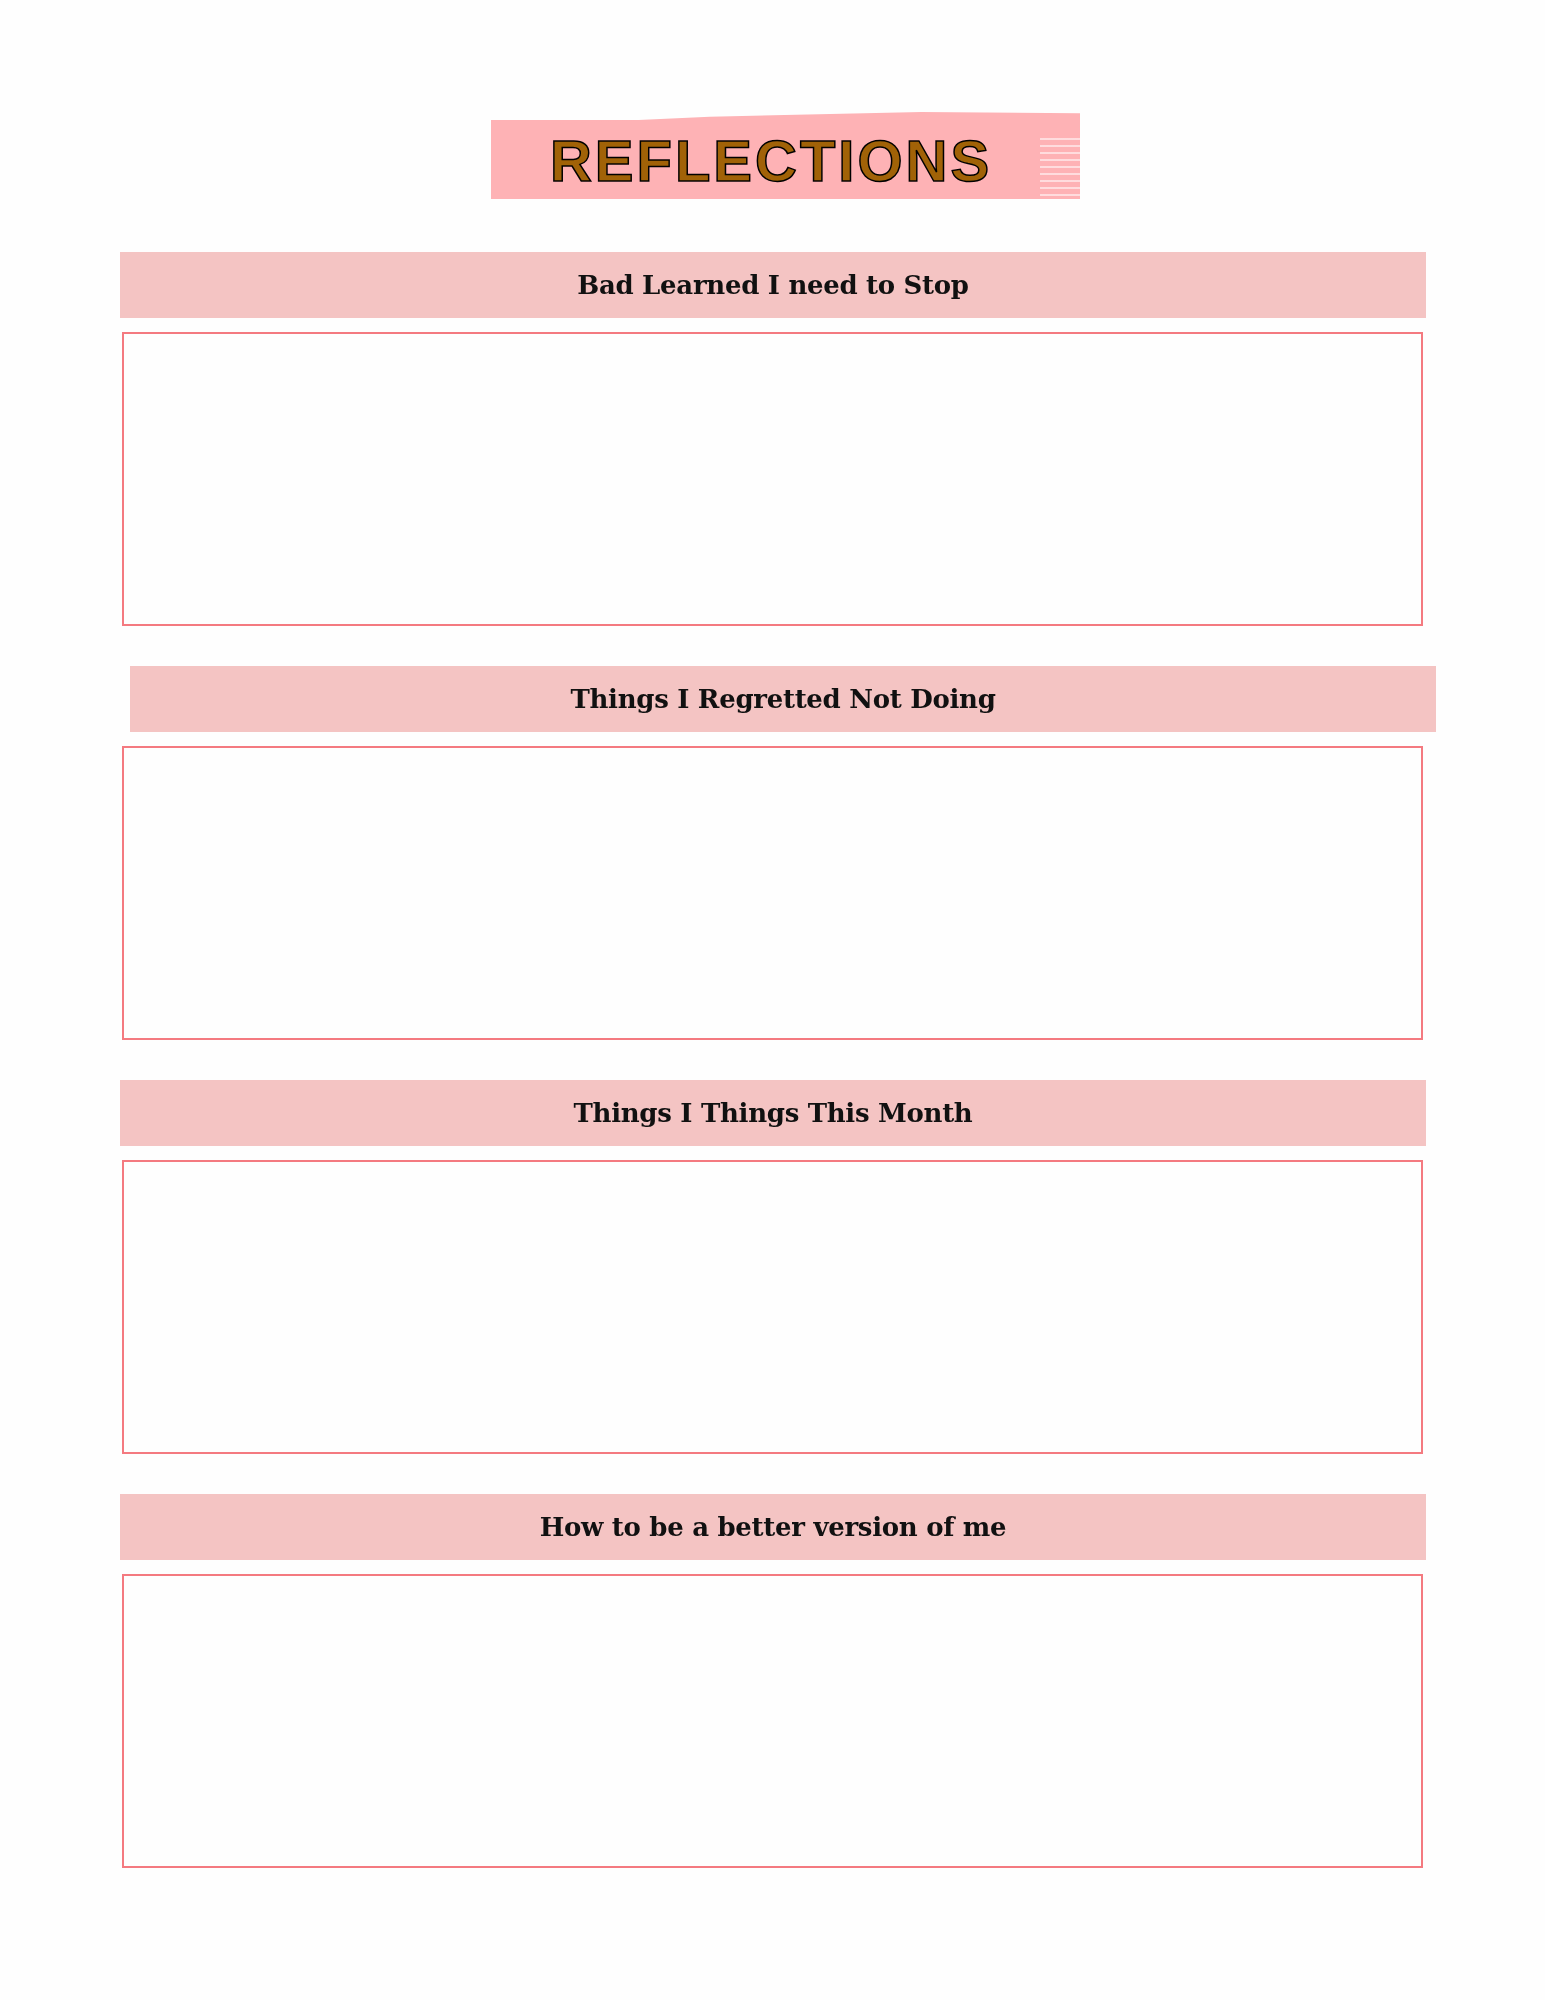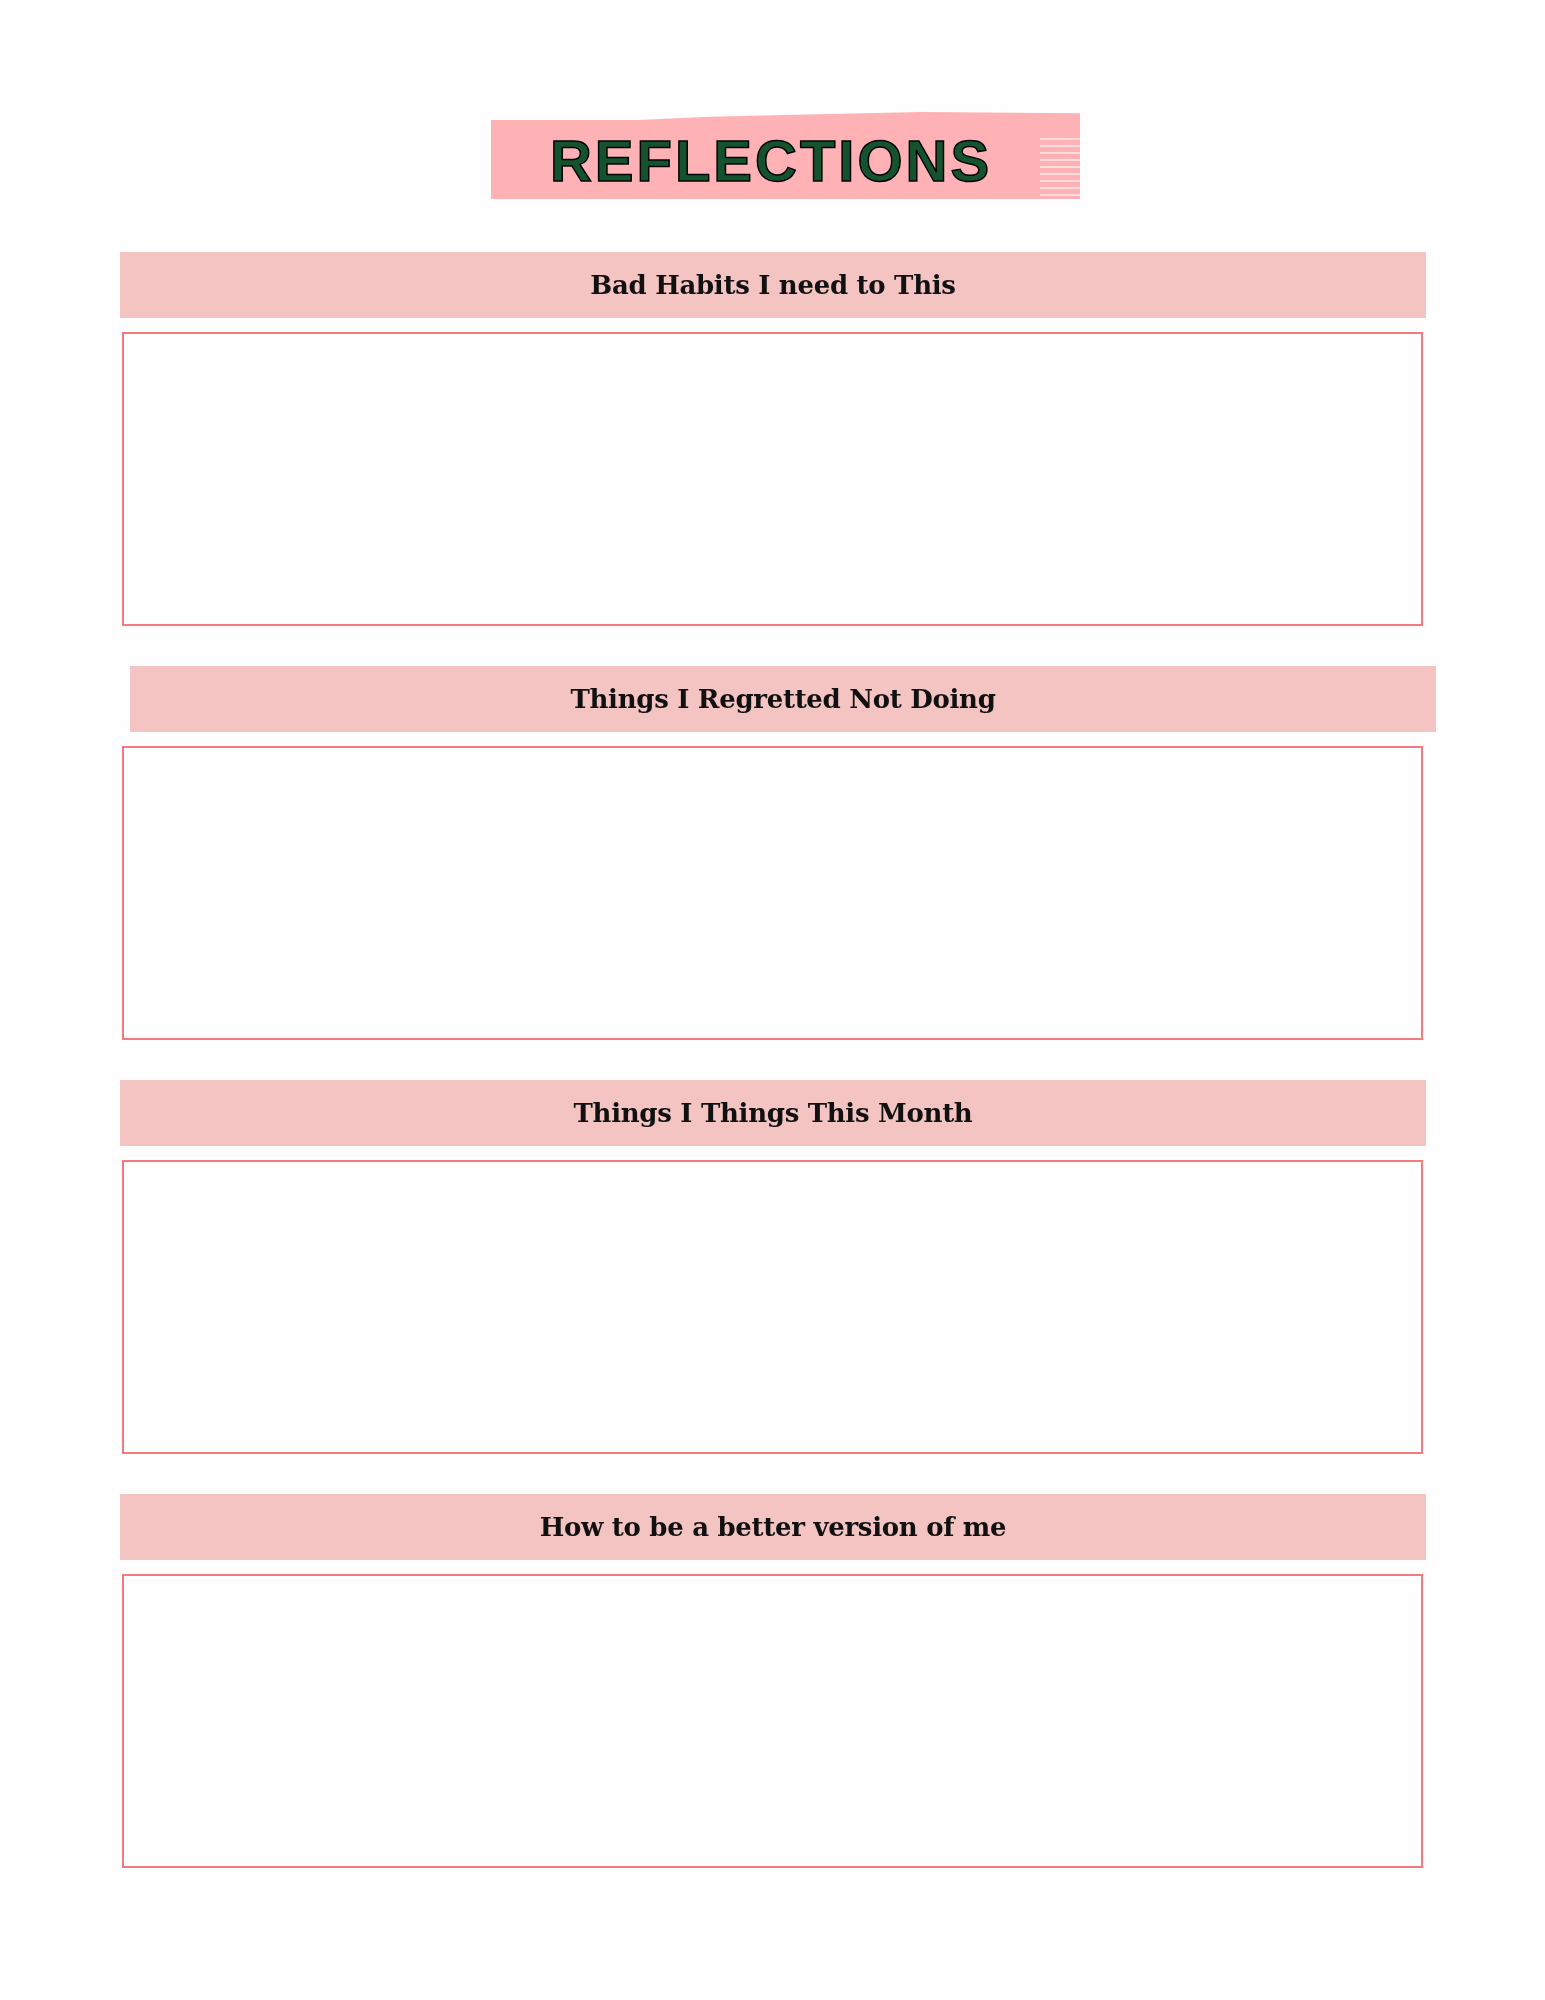--- a/index.html
+++ b/index.html
@@ -17,21 +17,21 @@
     clip-path: polygon(0 100%, 30% 40%, 70% 0, 100% 10%, 100% 100%);
   }
   .brush-frayed {
     position: absolute; right: 0; top: 26px; width: 40px; height: 60px;
     background: repeating-linear-gradient(180deg, rgba(255,255,255,0.55) 0 2px, rgba(255,255,255,0) 2px 7px);
   }
   .title {
     position: absolute; left: 0; top: 0; width: 560px; height: 87px;
     display: flex; align-items: center; justify-content: center;
     font-family: "Liberation Sans", sans-serif; font-weight: 900;
-    font-size: 58px; letter-spacing: 3px; color: #14532d;
+    font-size: 58px; letter-spacing: 3px; color: #a16207;
     padding-top: 10px; box-sizing: border-box;
     -webkit-text-stroke: 1.5px #000;
   }
   .section-header {
     position: absolute; left: 120px; width: 1306px; height: 66px;
     background: #f4c4c3;
     display: flex; align-items: center; justify-content: center;
   }
   .section-header span {
     font-family: "DejaVu Serif", serif; font-weight: bold;
@@ -46,21 +46,21 @@
 <body>
 
 <div class="title-wrap">
   <div class="brush"></div>
   <div class="brush-top"></div>
   <div class="brush-frayed"></div>
   <div class="title">REFLECTIONS</div>
 </div>
 
 <div class="section-header" style="top:252px;">
-  <span>Bad Habits I need to This</span>
+  <span>Bad Learned I need to Stop</span>
 </div>
 <div class="section-box" style="top:332px;"></div>
 
 <div class="section-header" style="top:666px;margin-left:10px;">
   <span>Things I Regretted Not Doing</span>
 </div>
 <div class="section-box" style="top:746px;"></div>
 
 <div class="section-header" style="top:1080px;">
   <span>Things I Things This Month</span>

